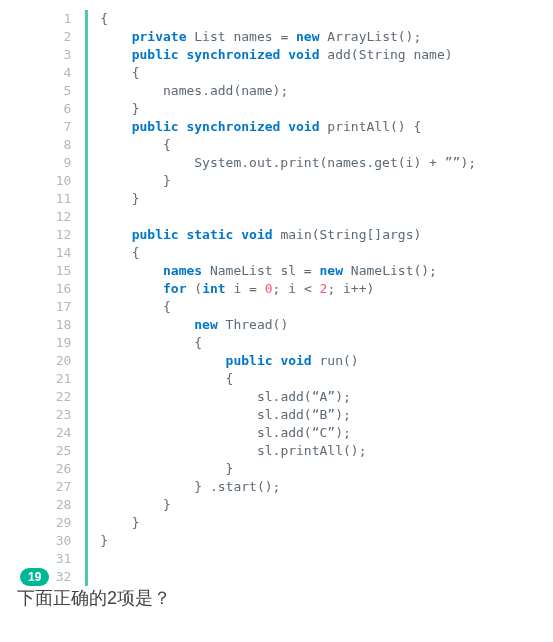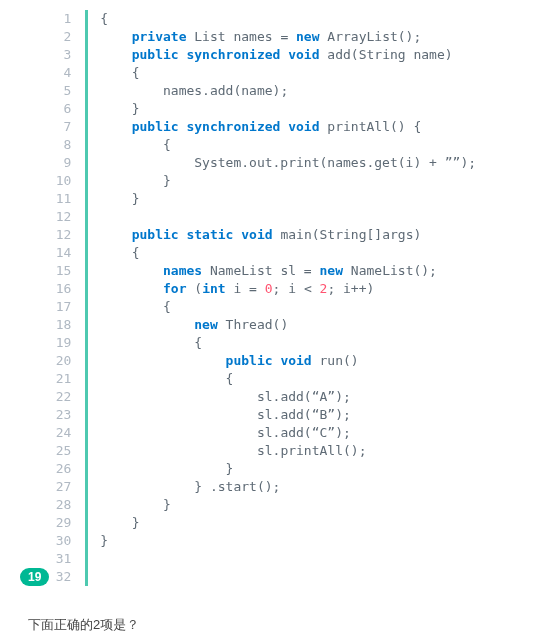--- a/index.html
+++ b/index.html
@@ -56,24 +56,23 @@
     .code .line {
       height: 18px;
       line-height: 18px;
       white-space: pre;
       color: #5e6a75;
     }
     .kw { color: #0077cc; font-weight: bold; }
     .id { color: #5e6a75; }
     .num { color: #ff5370; }
     .question {
-      margin-top: 30px;
-      padding-left: 28px;
+      padding-left: 17px;
       font-family: "Microsoft YaHei", Arial, sans-serif;
-      font-size: 13px;
+      font-size: 18px;
       color: #444444;
     }
   </style>
 </head>
 <body>
 
 <div class="container">
   <div class="badge">19</div>
   <div class="code-block">
     <div class="gutter" id="gutter">

